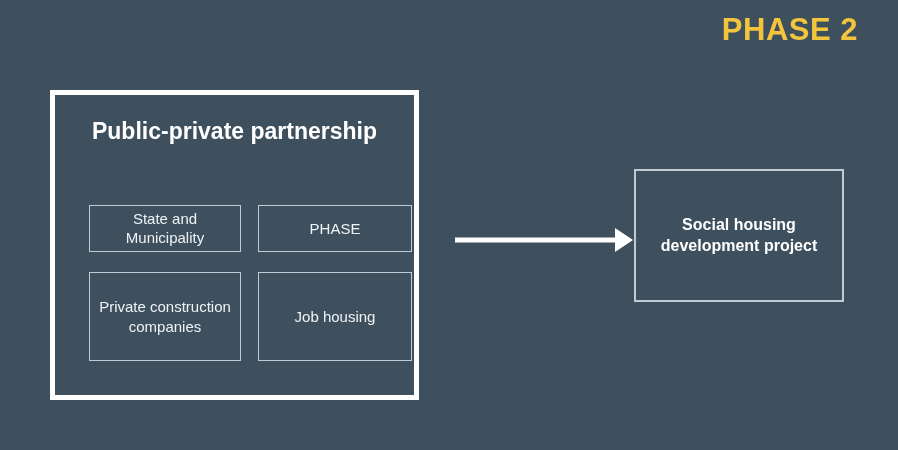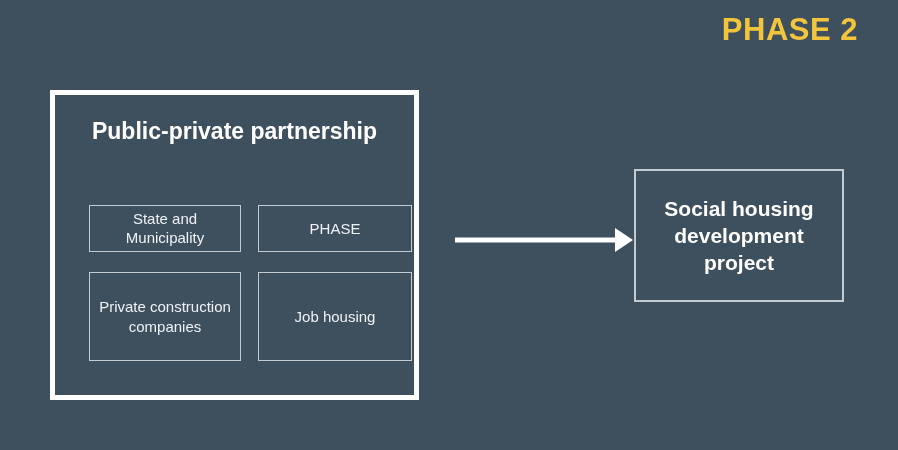--- a/index.html
+++ b/index.html
@@ -100,21 +100,21 @@
     box-sizing: border-box;
     border: 2px solid #c3cbd2;
     background: #3e4f5e;
     display: flex;
     align-items: center;
     justify-content: center;
   }
 
   #outcome-title {
     color: #ffffff;
-    font-size: 21px;
+    font-size: 16px;
     font-weight: bold;
     line-height: 1.3;
     text-align: center;
     padding: 0 16px;
   }
 </style>
 </head>
 <body>
 
 <div id="slide">

